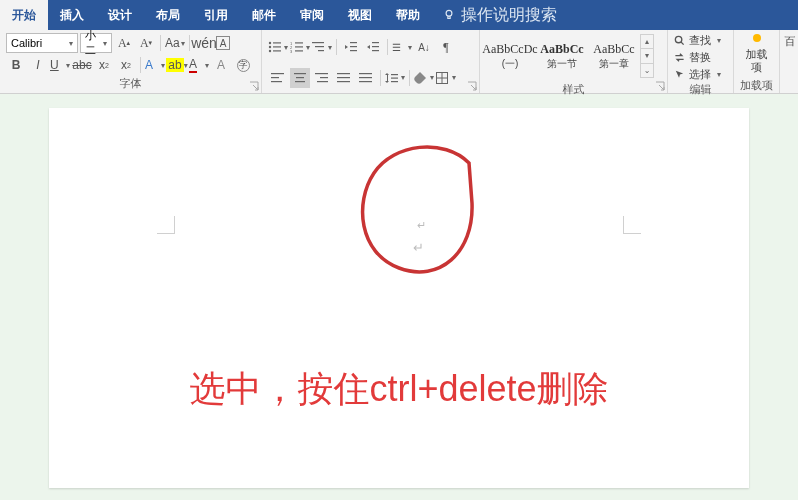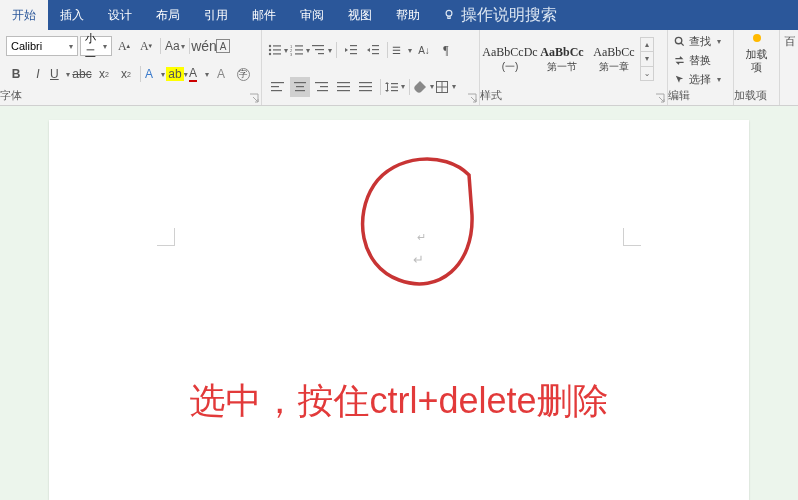--- a/index.html
+++ b/index.html
@@ -1,29 +1,29 @@
 <!DOCTYPE html>
 <html><head>
 <meta charset="utf-8">
 <style>
 * { margin: 0; padding: 0; box-sizing: border-box; font-family: "Microsoft YaHei", "Segoe UI", sans-serif; }
 body { background: #ecf5ec; width: 798px; height: 500px; overflow: hidden; }
 
 
 .menu-tabs { background: #2b579a; display: flex; align-items: center; height: 30px; padding: 0; }
-.menu-tab { color: #fff; font-size: 12px; padding: 0 12px; height: 100%; display: flex; align-items: center; cursor: pointer; }
+.menu-tab { color: #fff; font-size: 12px; padding: 0 12px; height: 100%; display: flex; align-items: center; cursor: pointer; font-weight: bold; }
 .menu-tab.active { background: #f3f3f3; color: #2b579a; }
 .op-search { display: flex; align-items: center; color: #dbe5f1; font-size: 16px; margin-left: 10px; }
 .op-search svg { margin-right: 5px; }
 
 
-.ribbon { background: #f3f3f3; height: 76px; display: flex; border-bottom: 1px solid #d0d0d0; }
+.ribbon { background: #f3f3f3; height: 64px; display: flex; border-bottom: 1px solid #d0d0d0; }
 .group { border-right: 1px solid #d9d9d9; display: flex; flex-direction: column; justify-content: space-between; position: relative; }
 .group-body { flex: 1; display: flex; flex-direction: column; justify-content: space-around; padding: 2px 6px 0 6px; }
-.group-label { text-align: left; font-size: 11px; color: #5a5a5a; padding-bottom: 2px; position: relative; }
+.group-label { text-align: center; font-size: 11px; color: #5a5a5a; padding-bottom: 2px; position: relative; }
 .launcher { position: absolute; right: 2px; bottom: 2px; width: 10px; height: 10px; opacity: .6; }
 .row { display: flex; align-items: center; gap: 2px; }
 .font-select { height: 20px; font-size: 11px; border: 1px solid #bcbcbc; background: #fff; display: flex; align-items: center; padding: 0 4px; }
 .font-name { width: 72px; }
 .font-size { width: 32px; }
 .caret { margin-left: auto; font-size: 8px; color: #666; }
 .ibtn { width: 20px; height: 20px; display: flex; align-items: center; justify-content: center; color: #555; font-size: 12px; cursor: pointer; }
 .ibtn svg { pointer-events: none; }
 .sep { width: 1px; height: 16px; background: #d0d0d0; margin: 0 2px; }
 

